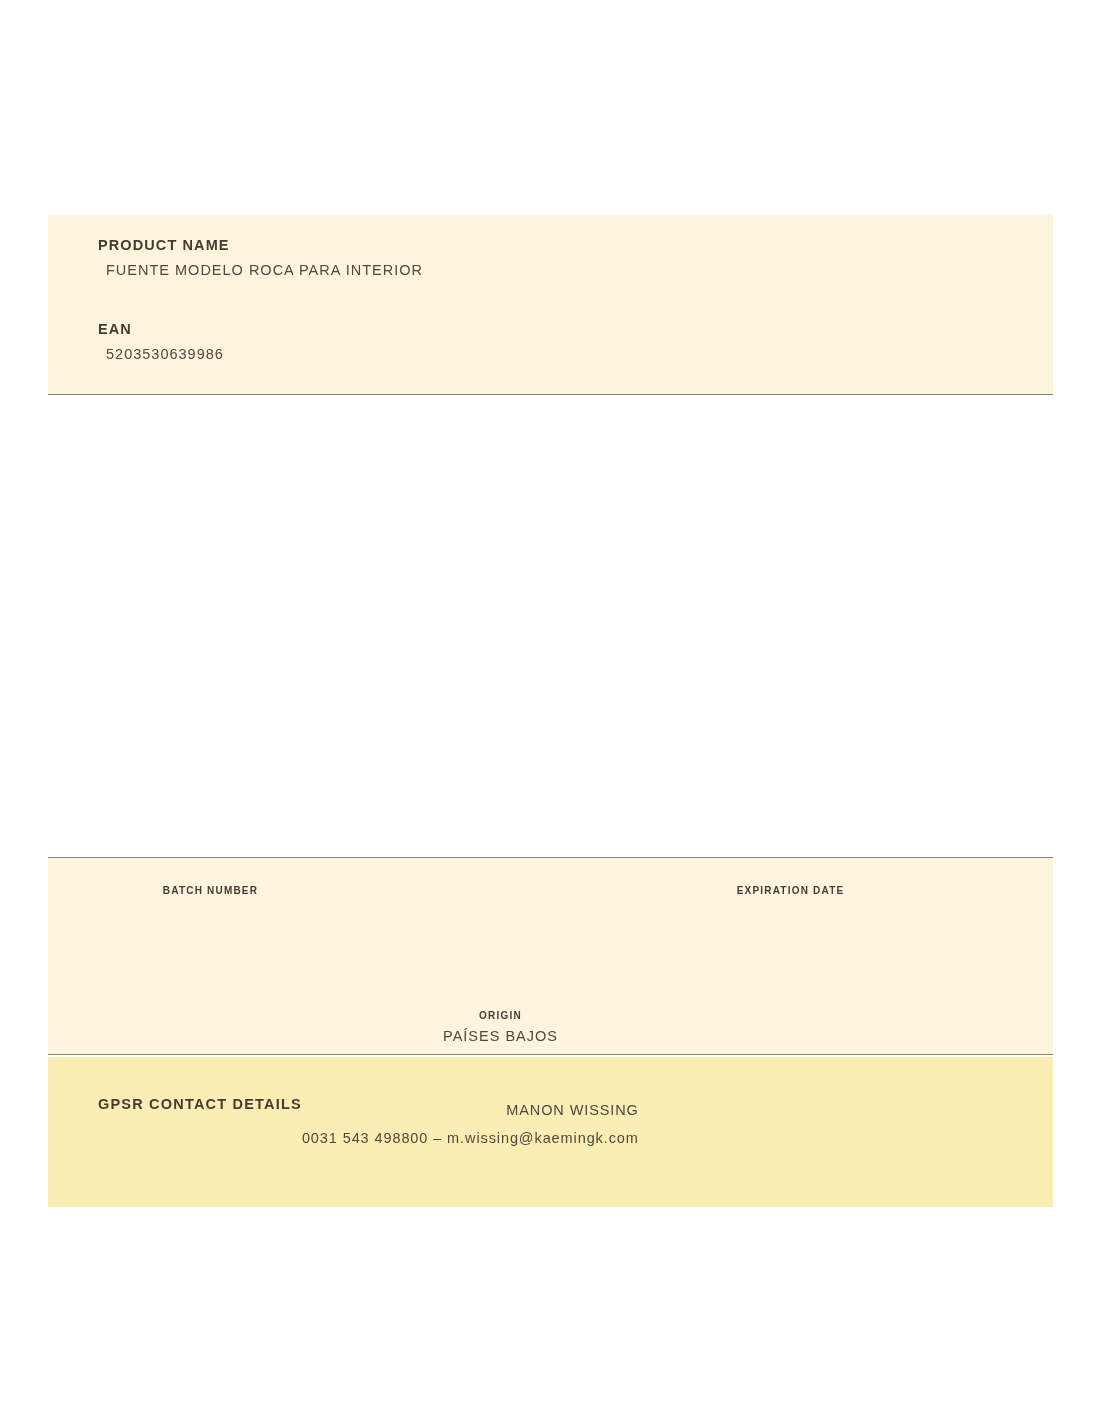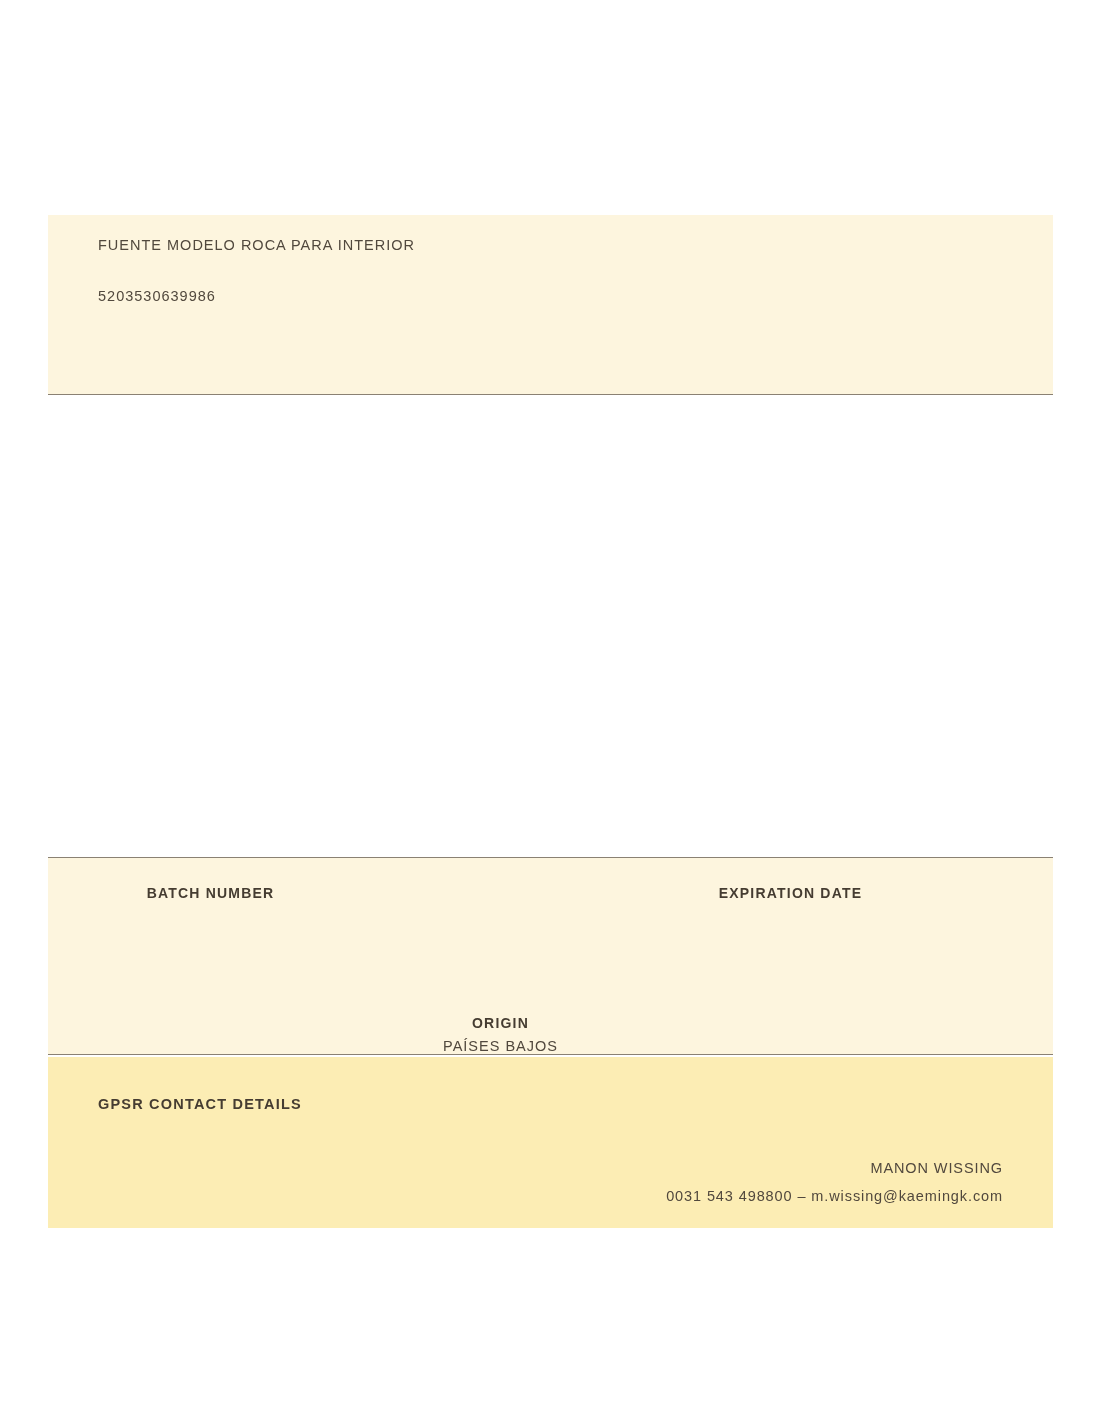--- a/index.html
+++ b/index.html
@@ -42,21 +42,21 @@
     font-size: 14.5px;
     font-weight: bold;
     letter-spacing: 1.1px;
     color: #453c31;
     margin: 0 0 9px 0;
   }
   .field-value {
     font-size: 14.5px;
     letter-spacing: 1.0px;
     color: #51483d;
-    margin: 0;
+    margin: 8px;
   }
   .gap-block {
     height: 35px;
   }
 
   
   .middle-spacer {
     position: absolute;
     left: 0;
     top: 396px;
@@ -84,21 +84,21 @@
     box-sizing: border-box;
   }
   .info-col {
     flex: 1 1 50%;
     text-align: center;
   }
   .info-col.left  { padding-right: 255px; }
   .info-col.right { padding-right: 100px; }
 
   .info-heading {
-    font-size: 14px;
+    font-size: 10px;
     font-weight: bold;
     letter-spacing: 1.2px;
     color: #453c31;
     margin: 0;
   }
   .info-value {
     font-size: 14.5px;
     letter-spacing: 1.0px;
     color: #51483d;
     margin: 7px 0 0 0;
@@ -107,26 +107,24 @@
   .info-row-2 {
     margin-top: 62px;
   }
 
   
   .gpsr-block {
     position: absolute;
     left: 48px;
     top: 1057px;
     width: 1005px;
-    height: 171px;
+    height: 150px;
     background: #fcedb4;
     box-sizing: border-box;
     display: flex;
-    justify-content: space-between;
-    flex-direction: column;
   }
   .gpsr-label {
     font-size: 14.5px;
     font-weight: bold;
     letter-spacing: 1.2px;
     color: #453c31;
     padding: 39px 0 0 50px;
     white-space: nowrap;
   }
   .gpsr-lines {
@@ -141,22 +139,24 @@
     margin: 0;
   }
 </style>
 </head>
 <body>
 
 <div class="page">
 
   <section class="product-block">
     <div class="product-inner">
+      <p class="field-label">PRODUCT NAME</p>
       <p class="field-value">FUENTE MODELO ROCA PARA INTERIOR</p>
       <div class="gap-block"></div>
+      <p class="field-label">EAN</p>
       <p class="field-value">5203530639986</p>
     </div>
   </section>
 
   <div class="middle-spacer"></div>
 
   <section class="info-block">
     <div class="info-grid">
       <div class="info-col left">
         <p class="info-heading">BATCH NUMBER</p>

